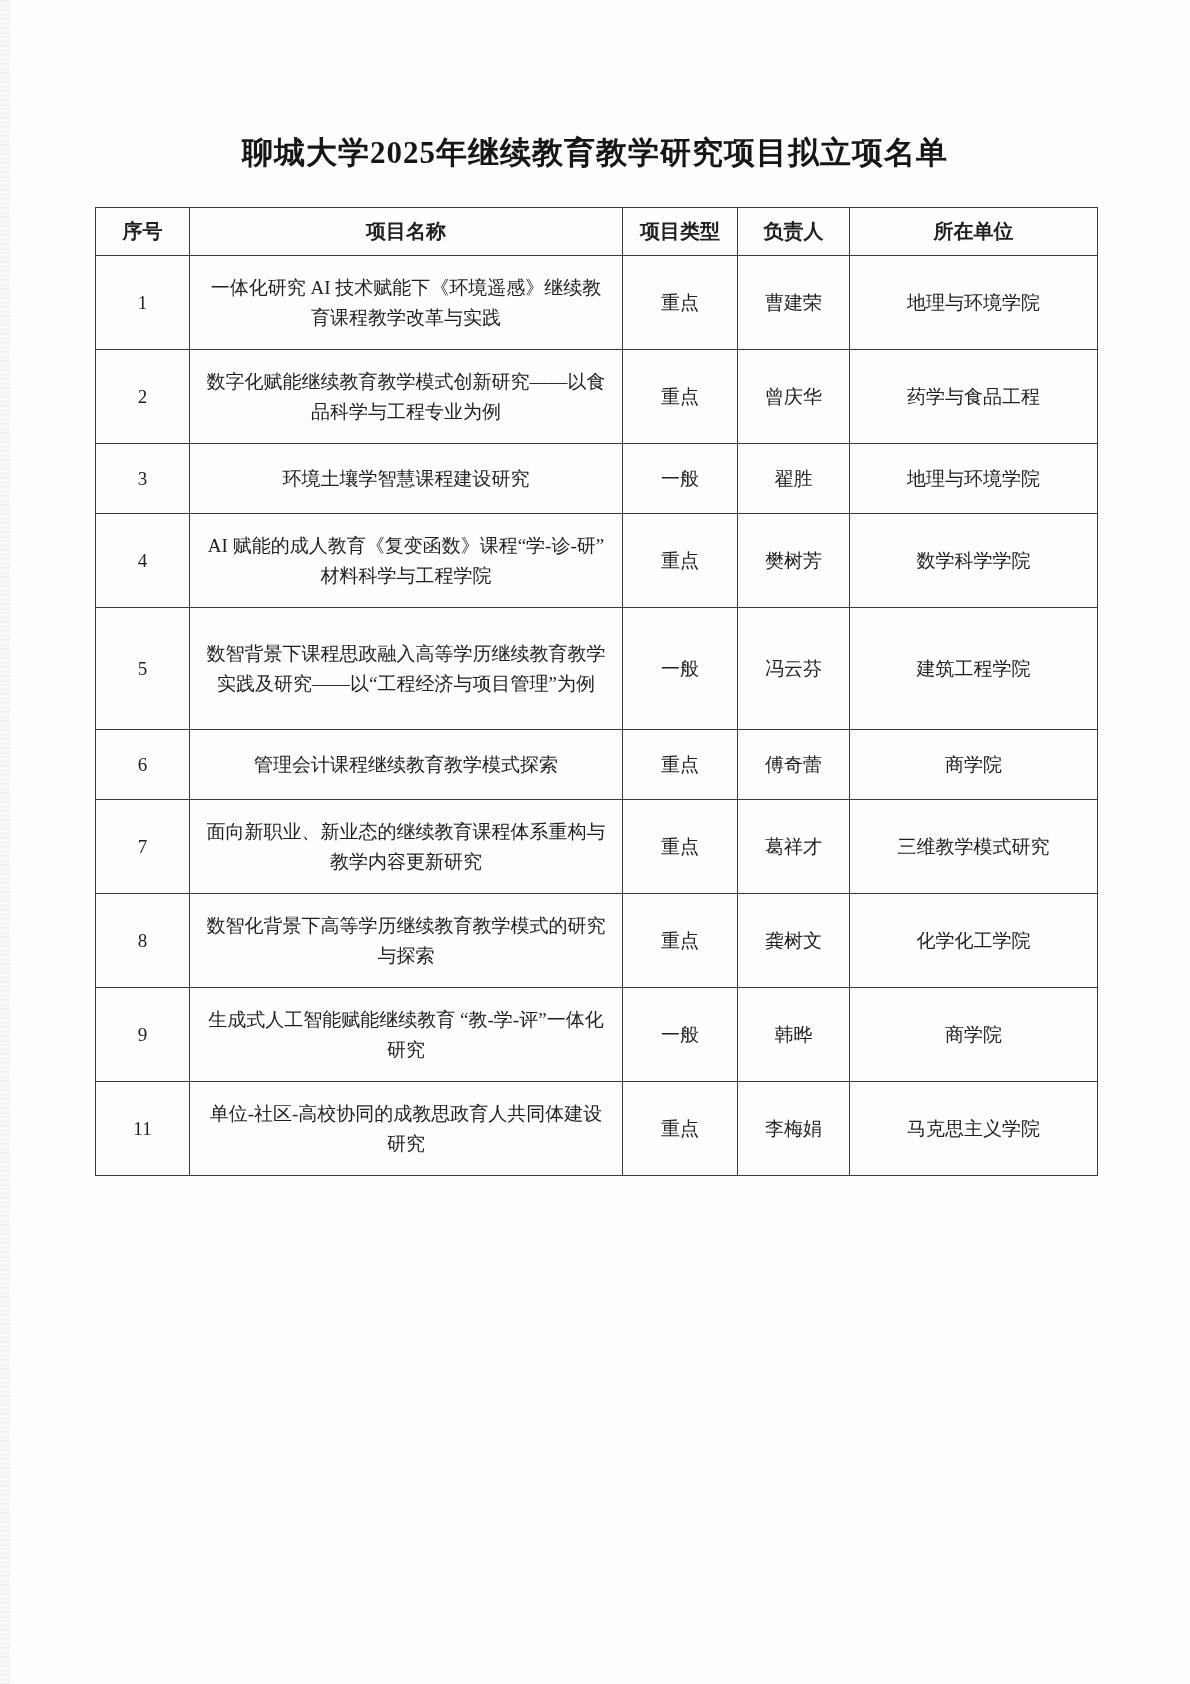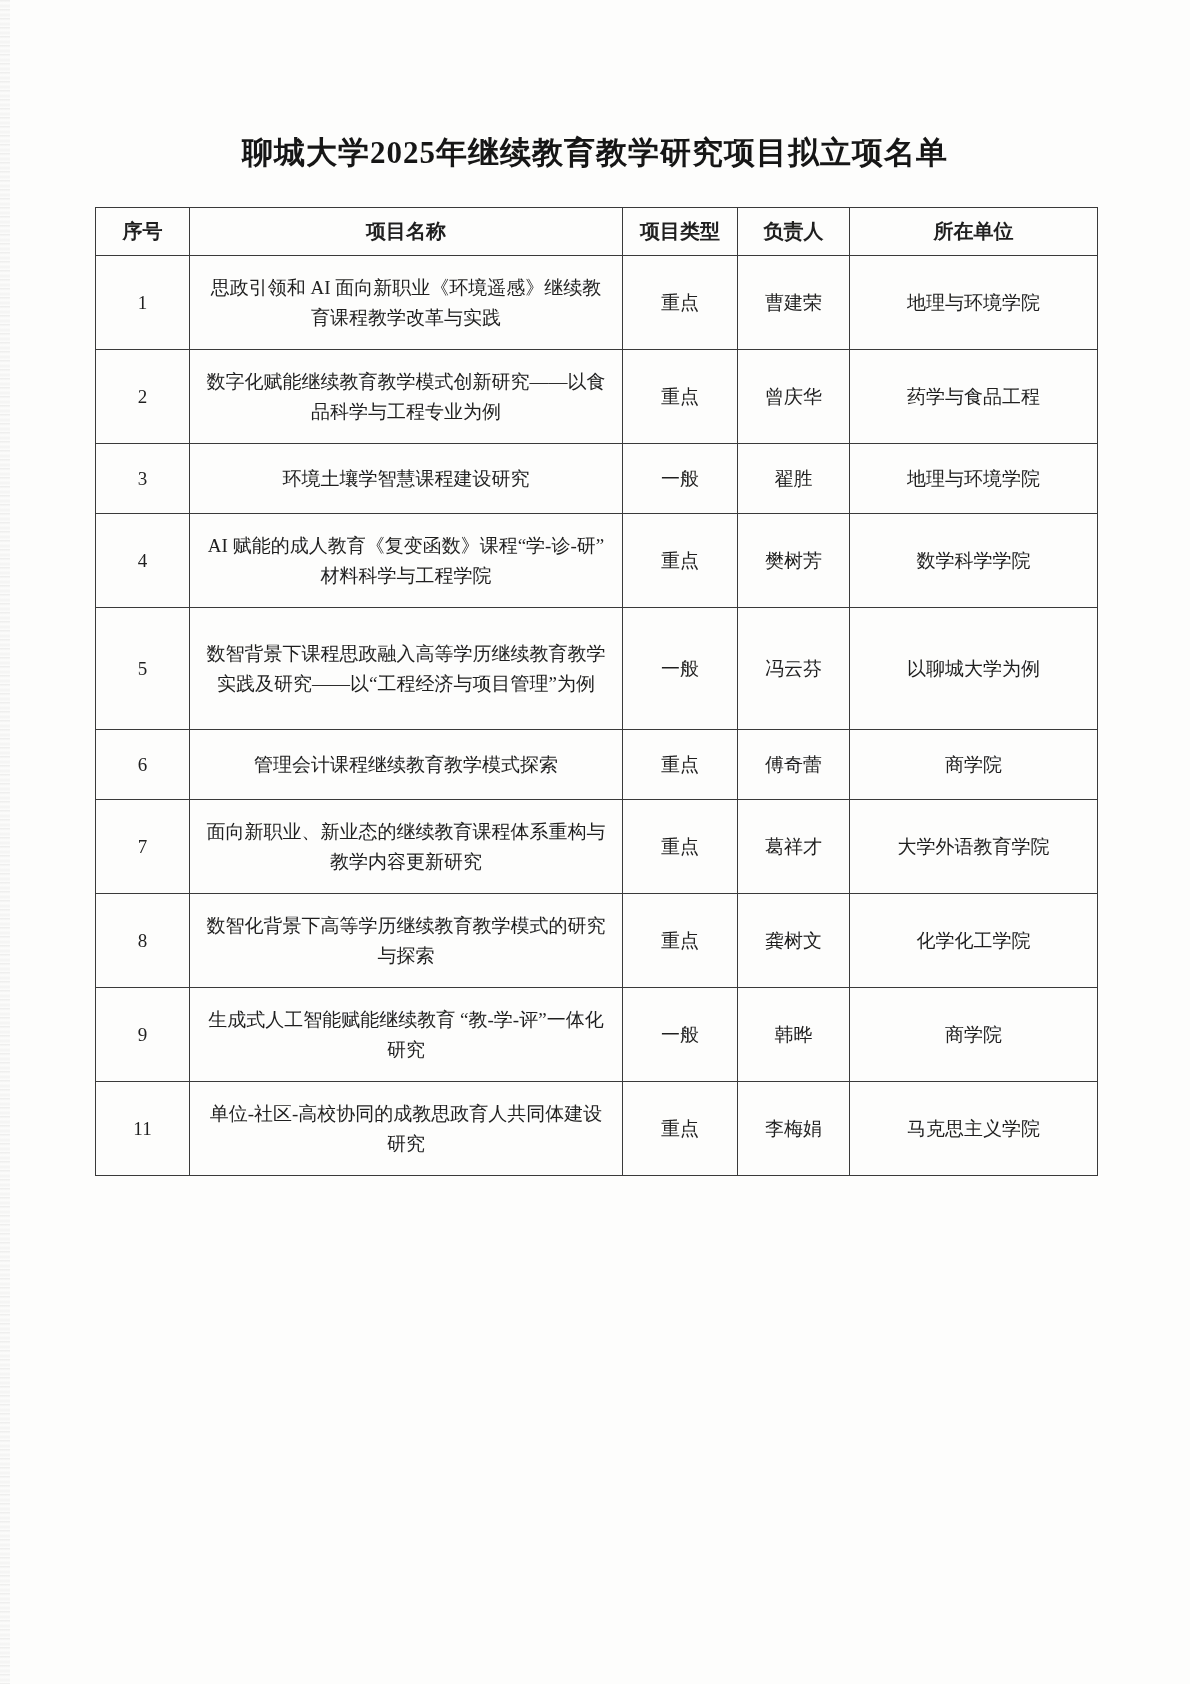--- a/index.html
+++ b/index.html
@@ -95,21 +95,21 @@
         <th>序号</th>
         <th>项目名称</th>
         <th>项目类型</th>
         <th>负责人</th>
         <th>所在单位</th>
       </tr>
     </thead>
     <tbody>
       <tr class="lines-2">
         <td>1</td>
-        <td class="name-cell">思政引领和 AI 面向新职业《环境遥感》继续教育课程教学改革与实践</td>
+        <td class="name-cell">一体化研究 AI 技术赋能下《环境遥感》继续教育课程教学改革与实践</td>
         <td>重点</td>
         <td>曹建荣</td>
         <td>地理与环境学院</td>
       </tr>
       <tr class="lines-2">
         <td>2</td>
         <td class="name-cell">数字化赋能继续教育教学模式创新研究——以食品科学与工程专业为例</td>
         <td>重点</td>
         <td>曾庆华</td>
         <td>药学与食品工程</td>
@@ -126,35 +126,35 @@
         <td class="name-cell">AI 赋能的成人教育《复变函数》课程“学-诊-研”材料科学与工程学院</td>
         <td>重点</td>
         <td>樊树芳</td>
         <td>数学科学学院</td>
       </tr>
       <tr class="lines-3">
         <td>5</td>
         <td class="name-cell">数智背景下课程思政融入高等学历继续教育教学实践及研究——以“工程经济与项目管理”为例</td>
         <td>一般</td>
         <td>冯云芬</td>
-        <td>以聊城大学为例</td>
+        <td>建筑工程学院</td>
       </tr>
       <tr class="lines-1">
         <td>6</td>
         <td class="name-cell">管理会计课程继续教育教学模式探索</td>
         <td>重点</td>
         <td>傅奇蕾</td>
         <td>商学院</td>
       </tr>
       <tr class="lines-2">
         <td>7</td>
         <td class="name-cell">面向新职业、新业态的继续教育课程体系重构与教学内容更新研究</td>
         <td>重点</td>
         <td>葛祥才</td>
-        <td>大学外语教育学院</td>
+        <td>三维教学模式研究</td>
       </tr>
       <tr class="lines-2">
         <td>8</td>
         <td class="name-cell">数智化背景下高等学历继续教育教学模式的研究与探索</td>
         <td>重点</td>
         <td>龚树文</td>
         <td>化学化工学院</td>
       </tr>
       <tr class="lines-2">
         <td>9</td>

